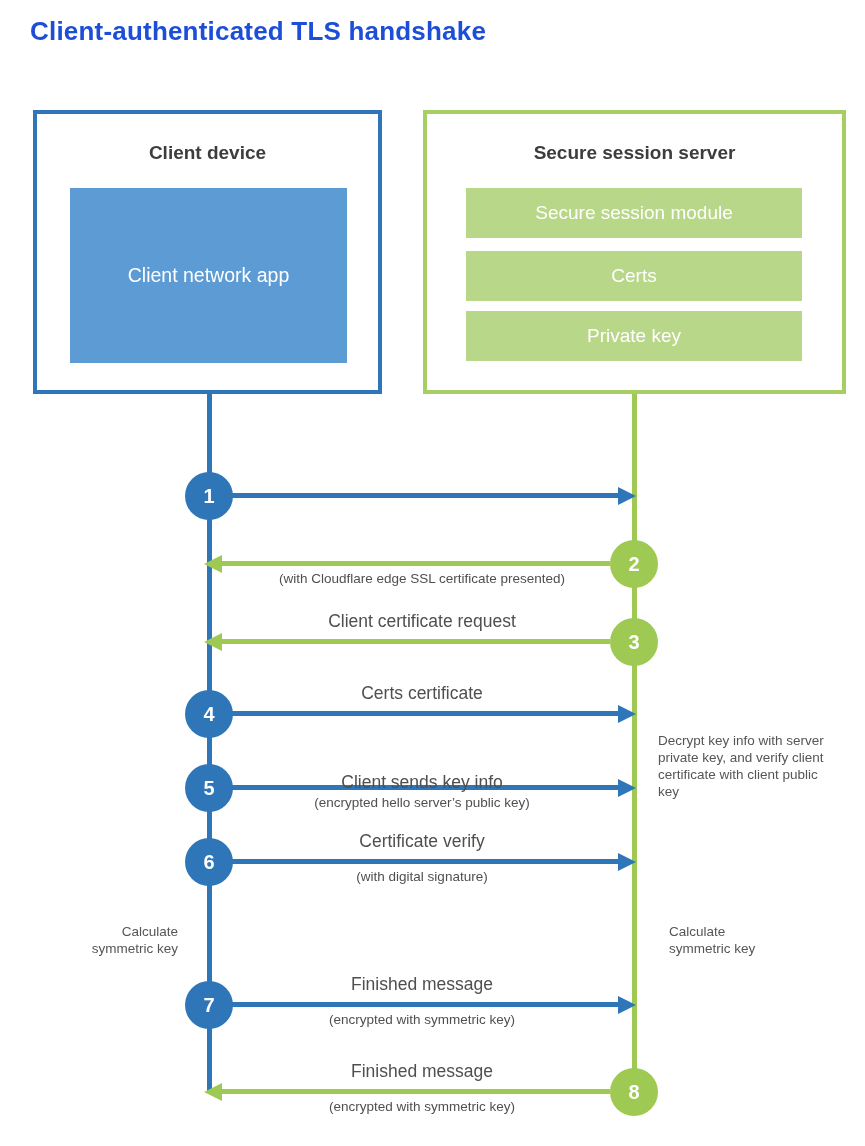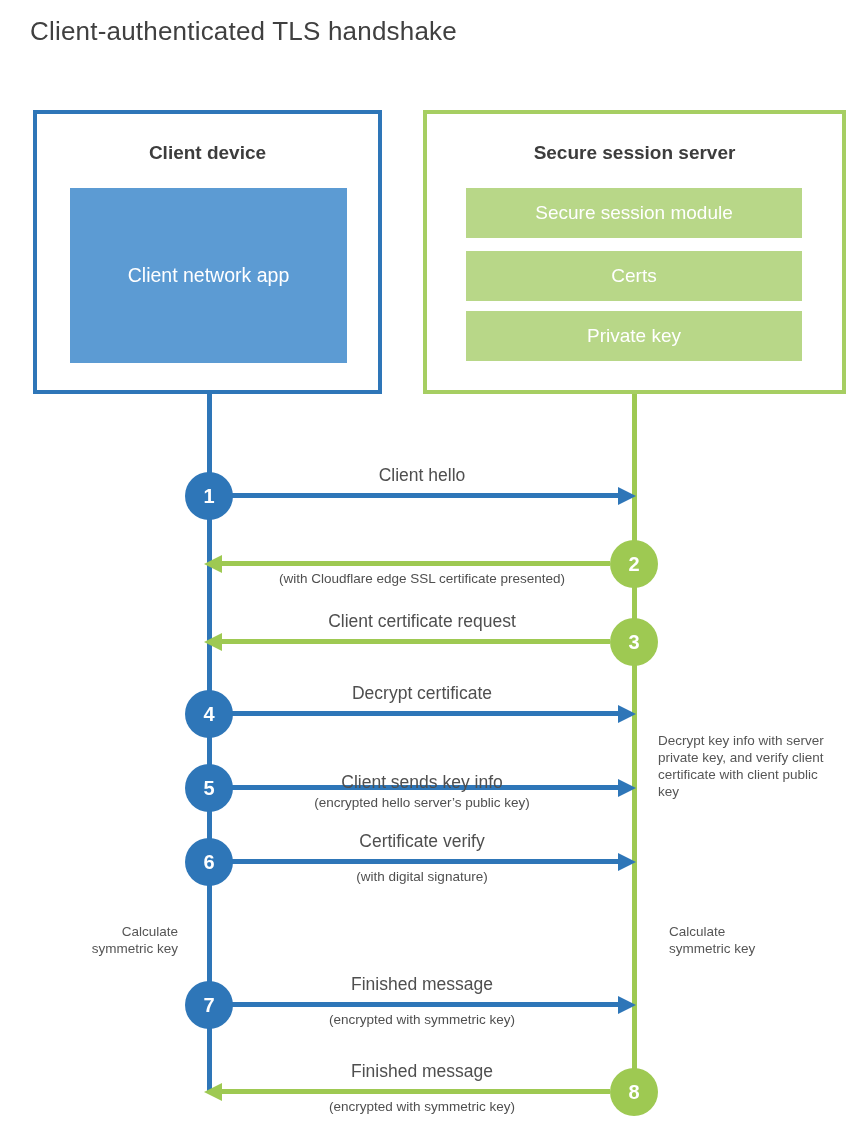--- a/index.html
+++ b/index.html
@@ -1,21 +1,21 @@
 <!DOCTYPE html>
 <html><head>
 <meta charset="utf-8">
 <style>
   html,body{margin:0;padding:0;background:#ffffff;}
   body{font-family:"Liberation Sans","DejaVu Sans",sans-serif;}
   .canvas{position:relative;width:865px;height:1146px;background:#ffffff;overflow:hidden;}
   .abs{position:absolute;}
 
   
-  .page-title{left:30px;top:16px;font-size:26px;font-weight:400;color:#404040;letter-spacing:.2px;}
+  .page-title{left:30px;top:16px;font-size:26px;font-weight:700;color:#1d4ed8;letter-spacing:.2px;}
 
   
   .actor-box{box-sizing:border-box;background:#fff;}
   .client-box{left:33px;top:110px;width:349px;height:284px;border:4px solid #2e76b8;}
   .server-box{left:423px;top:110px;width:423px;height:284px;border:4px solid #a6ce62;}
   .actor-title{margin:0;padding-top:28px;text-align:center;font-size:19px;font-weight:bold;color:#3d3d3d;}
 
   .app-rect{left:33px;top:74px;width:277px;height:175px;background:#5c9bd3;display:flex;align-items:center;justify-content:center;}
   .app-rect span{display:block;width:175px;text-align:center;color:#ffffff;font-size:19.5px;line-height:1.35;}
 
@@ -82,36 +82,35 @@
       <span>Client network app</span>
     </div>
   </div>
 
   <div class="abs lifeline blue"></div>
   <div class="abs lifeline green"></div>
 
   <div class="abs shaft blue s1"></div>
   <div class="abs ah right h1"></div>
   <div class="abs badge blue b1">1</div>
-  <div class="abs msg l1">Client hello</div>
 
   <div class="abs shaft green s2"></div>
   <div class="abs ah left h2"></div>
   <div class="abs badge green b2">2</div>
   <div class="abs submsg p2">(with Cloudflare edge SSL certificate presented)</div>
 
   <div class="abs shaft green s3"></div>
   <div class="abs ah left h3"></div>
   <div class="abs badge green b3">3</div>
   <div class="abs msg l3">Client certificate request</div>
 
   <div class="abs shaft blue s4"></div>
   <div class="abs ah right h4"></div>
   <div class="abs badge blue b4">4</div>
-  <div class="abs msg l4">Decrypt certificate</div>
+  <div class="abs msg l4">Certs certificate</div>
 
   <div class="abs shaft blue s5"></div>
   <div class="abs ah right h5"></div>
   <div class="abs badge blue b5">5</div>
   <div class="abs msg l5">Client sends key info</div>
   <div class="abs submsg p5">(encrypted hello server’s public key)</div>
 
   <div class="abs shaft blue s6"></div>
   <div class="abs ah right h6"></div>
   <div class="abs badge blue b6">6</div>

